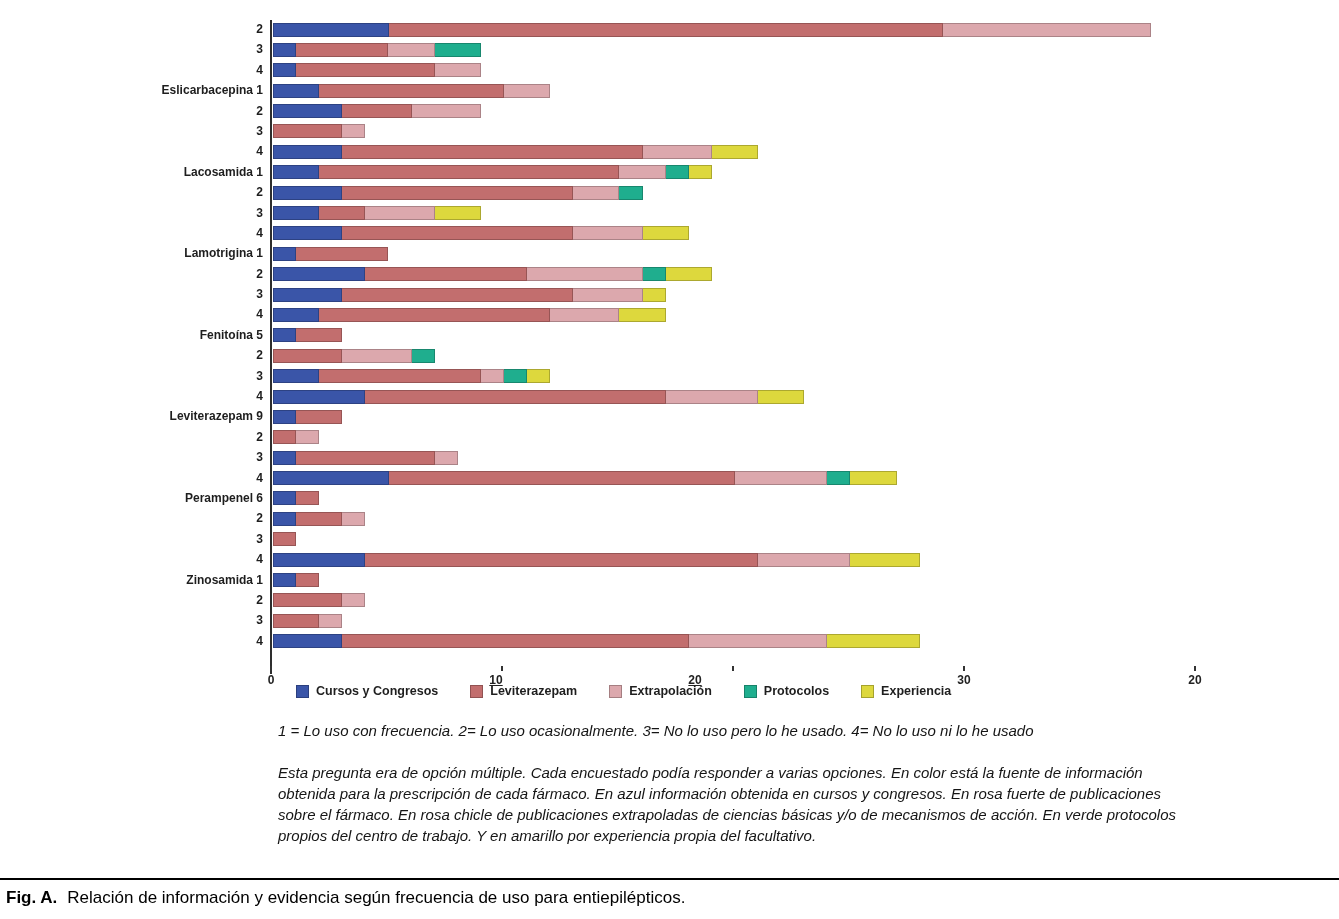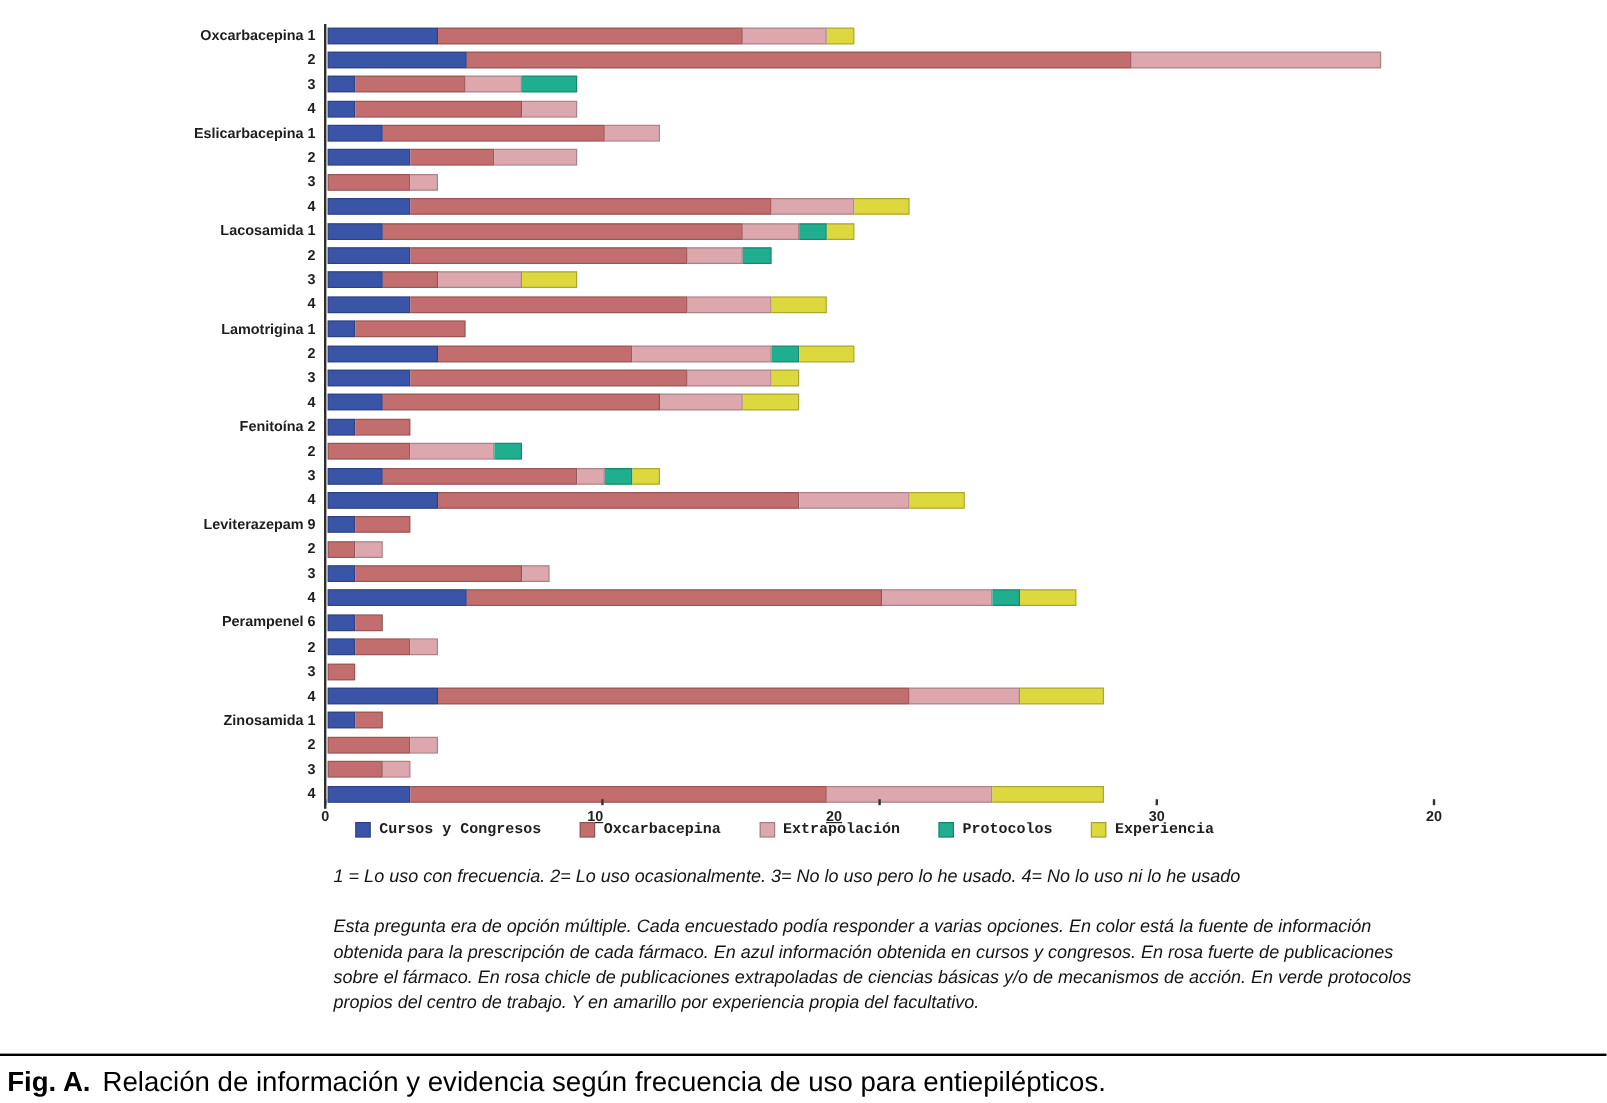--- a/index.html
+++ b/index.html
@@ -16,49 +16,40 @@
   .seg{height:14px;box-sizing:border-box;border:1px solid rgba(0,0,0,0.22);}
   .seg + .seg{border-left:none;}
   .xticks{position:absolute;left:0;top:0;width:1339px;}
   .xtick-mark{position:absolute;width:2px;height:5px;background:#333;top:656px;}
   .xtick-label{position:absolute;top:663px;width:40px;margin-left:-20px;text-align:center;
                font-size:12px;font-weight:700;color:#222;}
   
   .legend{position:absolute;left:296px;top:684px;display:flex;gap:32px;align-items:center;}
   .legend-item{display:flex;align-items:center;gap:7px;}
   .legend-swatch{width:13px;height:13px;box-sizing:border-box;border:1px solid rgba(0,0,0,0.25);}
-  .legend-label{font-size:12.5px;font-weight:700;color:#1e1e1e;white-space:nowrap;font-family:Liberation Mono, monospace;}
+  .legend-label{font-size:12.5px;font-weight:700;color:#1e1e1e;white-space:nowrap;}
   
   .scale-note{position:absolute;left:278px;top:722px;width:930px;font-size:15px;font-style:italic;
               color:#151515;}
   .paragraph{position:absolute;left:278px;top:762px;width:905px;font-size:15px;font-style:italic;
              color:#151515;line-height:21px;}
   
   .caption-rule{position:absolute;left:0;top:878px;width:1339px;border-top:2.5px solid #000;}
-  .caption{position:absolute;left:6px;top:888px;font-size:23px;color:#000;white-space:nowrap;}
+  .caption{position:absolute;left:6px;top:888px;font-size:17px;color:#000;white-space:nowrap;}
   .caption b{font-weight:700;margin-right:10px;}
 </style>
 </head>
 <body>
 
 <div class="page">
 
   <div class="chart">
     <div class="axis-y"></div>
     <div class="rows">
         <div class="bar-row">
-          <div class="row-label">Oxcarbacepina 1</div>
-          <div class="bars">
-            <div class="seg" title="Cursos y Congresos: 4" style="width: 92.4px; background: rgb(58, 85, 168);"></div>
-            <div class="seg" title="Publicaciones: 11" style="width: 254.1px; background: rgb(194, 110, 110);"></div>
-            <div class="seg" title="Extrapolación: 3" style="width: 69.3px; background: rgb(220, 168, 173);"></div>
-            <div class="seg" title="Experiencia: 1" style="width: 23.1px; background: rgb(221, 216, 61);"></div>
-          </div>
-        </div>
-        <div class="bar-row">
           <div class="row-label">2</div>
           <div class="bars">
             <div class="seg" title="Cursos y Congresos: 5" style="width: 115.5px; background: rgb(58, 85, 168);"></div>
             <div class="seg" title="Publicaciones: 24" style="width: 554.4px; background: rgb(194, 110, 110);"></div>
             <div class="seg" title="Extrapolación: 9" style="width: 207.9px; background: rgb(220, 168, 173);"></div>
           </div>
         </div>
         <div class="bar-row">
           <div class="row-label">3</div>
           <div class="bars">
@@ -174,21 +165,21 @@
         <div class="bar-row">
           <div class="row-label">4</div>
           <div class="bars">
             <div class="seg" title="Cursos y Congresos: 2" style="width: 46.2px; background: rgb(58, 85, 168);"></div>
             <div class="seg" title="Publicaciones: 10" style="width: 231px; background: rgb(194, 110, 110);"></div>
             <div class="seg" title="Extrapolación: 3" style="width: 69.3px; background: rgb(220, 168, 173);"></div>
             <div class="seg" title="Experiencia: 2" style="width: 46.2px; background: rgb(221, 216, 61);"></div>
           </div>
         </div>
         <div class="bar-row">
-          <div class="row-label">Fenitoína 2</div>
+          <div class="row-label">Fenitoína 5</div>
           <div class="bars">
             <div class="seg" title="Cursos y Congresos: 1" style="width: 23.1px; background: rgb(58, 85, 168);"></div>
             <div class="seg" title="Publicaciones: 2" style="width: 46.2px; background: rgb(194, 110, 110);"></div>
           </div>
         </div>
         <div class="bar-row">
           <div class="row-label">2</div>
           <div class="bars">
             <div class="seg" title="Publicaciones: 3" style="width: 69.3px; background: rgb(194, 110, 110);"></div>
             <div class="seg" title="Extrapolación: 3" style="width: 69.3px; background: rgb(220, 168, 173);"></div>
@@ -321,21 +312,21 @@
       </div>
   </div>
 
   <div class="legend">
       <div class="legend-item">
         <span class="legend-swatch" style="background: rgb(58, 85, 168);"></span>
         <span class="legend-label">Cursos y Congresos</span>
       </div>
       <div class="legend-item">
         <span class="legend-swatch" style="background: rgb(194, 110, 110);"></span>
-        <span class="legend-label">Oxcarbacepina</span>
+        <span class="legend-label">Leviterazepam</span>
       </div>
       <div class="legend-item">
         <span class="legend-swatch" style="background: rgb(220, 168, 173);"></span>
         <span class="legend-label">Extrapolación</span>
       </div>
       <div class="legend-item">
         <span class="legend-swatch" style="background: rgb(31, 174, 142);"></span>
         <span class="legend-label">Protocolos</span>
       </div>
       <div class="legend-item">

